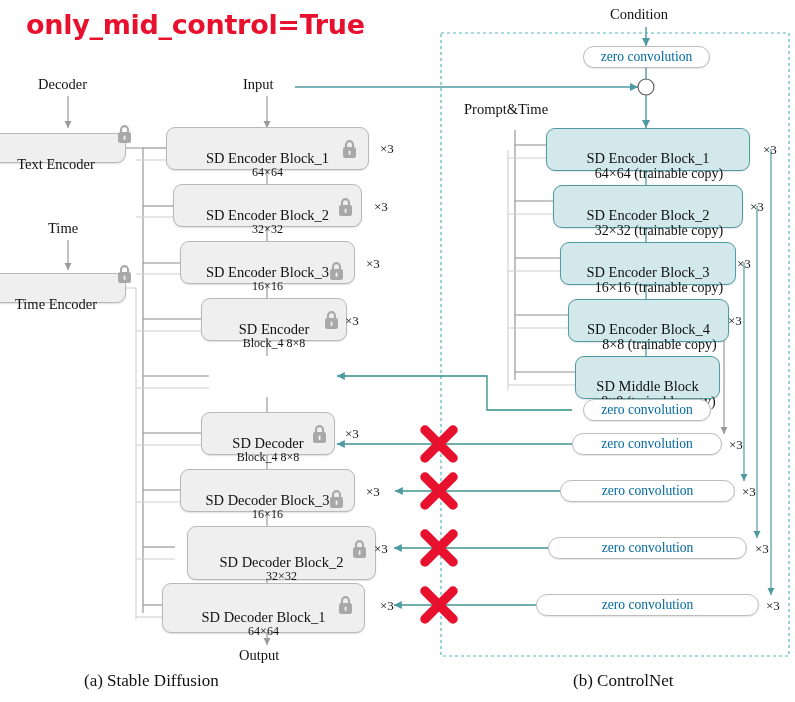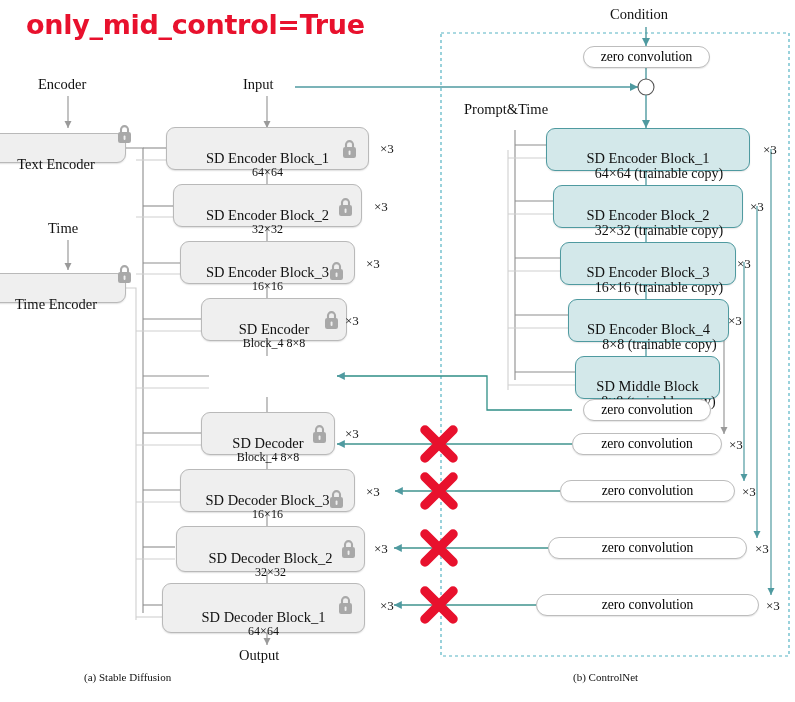--- a/index.html
+++ b/index.html
@@ -5,30 +5,30 @@
   html,body{margin:0;padding:0;background:#ffffff;}
   body{width:795px;height:702px;position:relative;overflow:hidden;
        font-family:"Liberation Serif","DejaVu Serif",serif;color:#1a1a1a;}
   #stage{position:absolute;left:0;top:0;width:795px;height:702px;}
   svg#wires{position:absolute;left:0;top:0;width:795px;height:702px;pointer-events:none;}
 
   .title{position:absolute;left:26px;top:9px;font-family:"DejaVu Sans","Liberation Sans",sans-serif;
          font-weight:bold;font-size:27px;color:#e8112d;letter-spacing:-0.3px;white-space:nowrap;}
 
   .lbl{position:absolute;font-size:14.5px;white-space:nowrap;color:#111;}
-  .caption{position:absolute;font-size:11px;white-space:nowrap;color:#111;}
+  .caption{position:absolute;font-size:17px;white-space:nowrap;color:#111;}
 
   .blk{position:absolute;box-sizing:border-box;border-radius:9px;
        display:flex;flex-direction:column;align-items:center;justify-content:center;
        text-align:center;line-height:1.12;}
   .sd{background:#efefef;border:1px solid #b9b9b9;color:#111;
       box-shadow:0 1px 1.5px rgba(0,0,0,.13);}
   .cn{background:#d3e8ea;border:1.6px solid #4f9aa0;color:#111;
       box-shadow:0 1px 1.5px rgba(0,0,0,.10);}
-  .zc{background:#ffffff;border:1px solid #bdbdbd;border-radius:14px;color:#000000;
+  .zc{background:#ffffff;border:1px solid #bdbdbd;border-radius:14px;color:#0369a1;
       display:flex;align-items:center;justify-content:center;position:absolute;
       box-sizing:border-box;box-shadow:0 1px 1.2px rgba(0,0,0,.10);}
   .blk .l1{font-size:14.5px;margin-top:32px;}
   .blk .l2{font-size:12px;}
   .cn .l2{font-size:14px;margin-left:22px;}
   .zc span{font-size:13.6px;}
 
   .lock{position:absolute;width:17px;height:19px;}
   .x3{position:absolute;font-size:13px;color:#111;white-space:nowrap;}
 
@@ -132,21 +132,21 @@
 
     <path d="M744,262 L744,481" fill="none" stroke="#4f9aa0" stroke-width="1.2" marker-end="url(#at)"></path>
 
     <path d="M757,206 L757,538" fill="none" stroke="#4f9aa0" stroke-width="1.2" marker-end="url(#at)"></path>
 
     <path d="M771,149 L771,595" fill="none" stroke="#4f9aa0" stroke-width="1.2" marker-end="url(#at)"></path>
   </svg>
 
   <div class="title">only_mid_control=True</div>
 
-  <div class="lbl" style="left:38px;top:76px;">Encoder</div>
+  <div class="lbl" style="left:38px;top:76px;">Decoder</div>
   <div class="lbl" style="left:243px;top:76px;">Input</div>
   <div class="lbl" style="left:48px;top:220px;">Time</div>
   <div class="lbl" style="left:239px;top:647px;">Output</div>
   <div class="lbl" style="left:610px;top:6px;">Condition</div>
   <div class="lbl" style="left:464px;top:101px;">Prompt&amp;Time</div>
 
   <div class="caption" style="left:84px;top:671px;">(a) Stable Diffusion</div>
   <div class="caption" style="left:573px;top:671px;">(b) ControlNet</div>
 
   <div class="blk sd" style="left:-14px;top:133px;width:140px;height:30px;">
@@ -243,21 +243,21 @@
     <span class="lock" style="right:9px;top:20px;">
       <svg viewBox="0 0 17 19" width="17" height="19">
           <rect x="2" y="7" width="13" height="11" rx="2.2" fill="#a8a8a8"></rect>
           <path d="M5,7 V4.6 a3.5,3.5 0 0 1 7,0 V7" fill="none" stroke="#a8a8a8" stroke-width="2.1"></path>
           <rect x="7.6" y="10.5" width="1.9" height="4.4" rx="0.9" fill="#efefef"></rect>
         </svg>
     </span>
   </div>
   <div class="x3" style="left:366px;top:484px;">×3</div>
 
-  <div class="blk sd" style="left:176px;top:526px;width:189px;height:46px;">
+  <div class="blk sd" style="left:187px;top:526px;width:189px;height:54px;">
     <span class="l1">SD Decoder Block_2</span>
     <span class="l2">32×32</span>
     <span class="lock" style="right:7px;top:13px;">
       <svg viewBox="0 0 17 19" width="17" height="19">
           <rect x="2" y="7" width="13" height="11" rx="2.2" fill="#a8a8a8"></rect>
           <path d="M5,7 V4.6 a3.5,3.5 0 0 1 7,0 V7" fill="none" stroke="#a8a8a8" stroke-width="2.1"></path>
           <rect x="7.6" y="10.5" width="1.9" height="4.4" rx="0.9" fill="#efefef"></rect>
         </svg>
     </span>
   </div>

